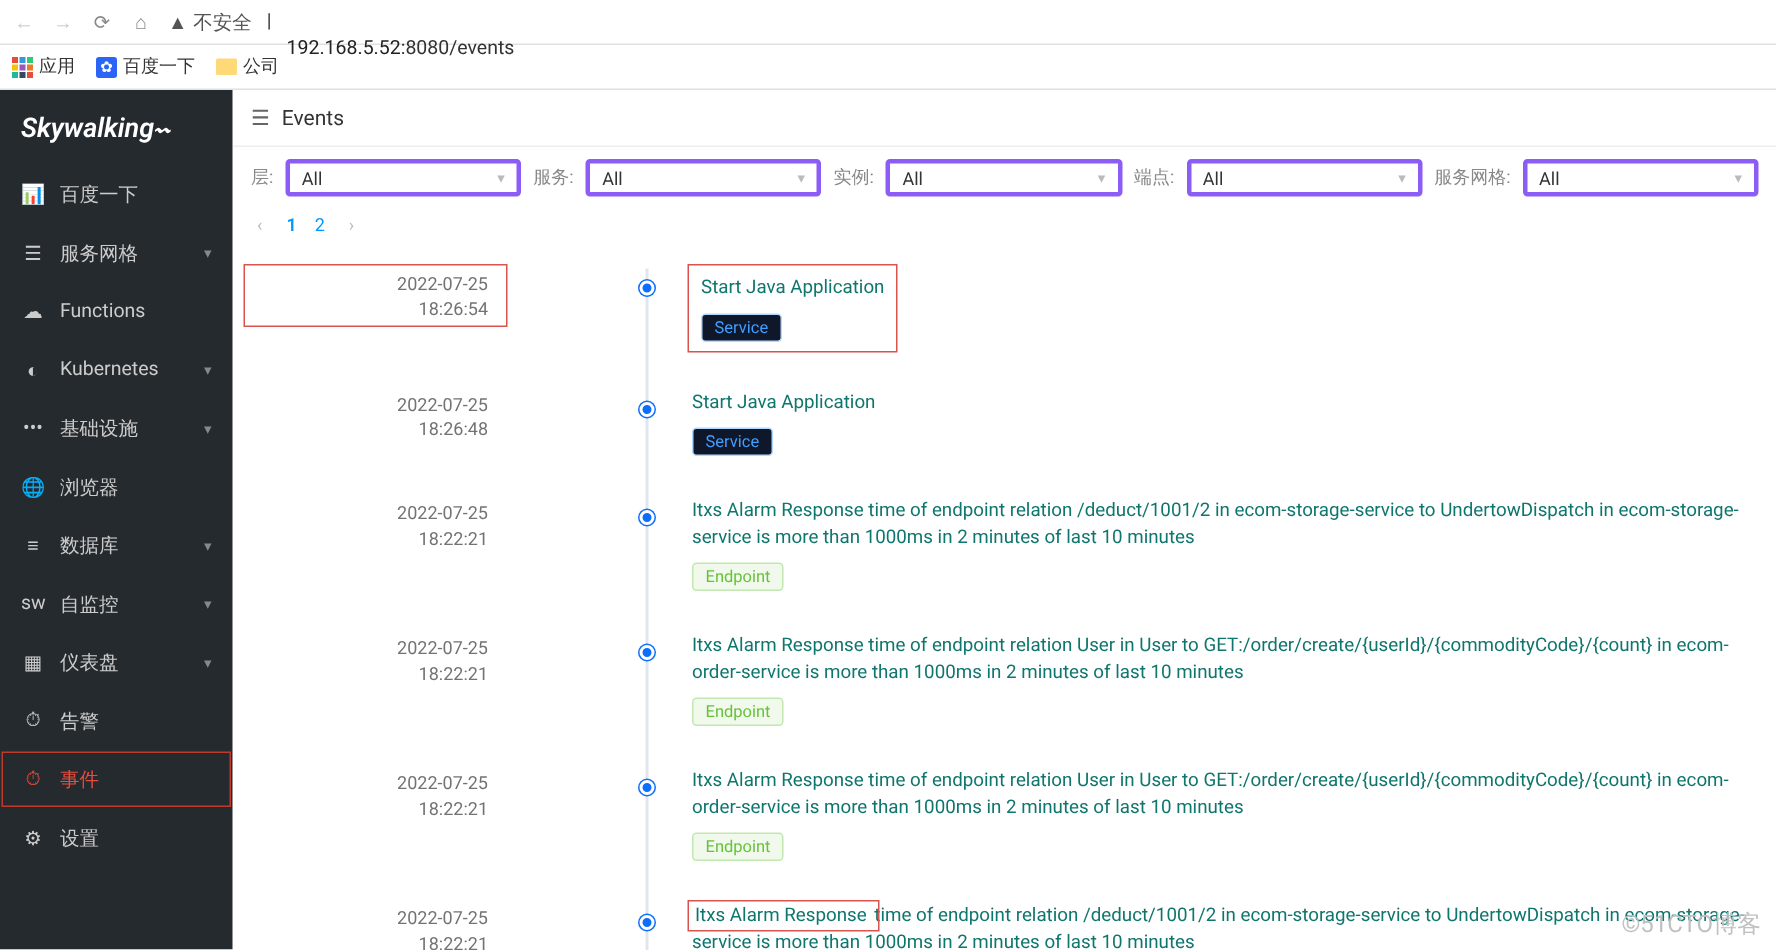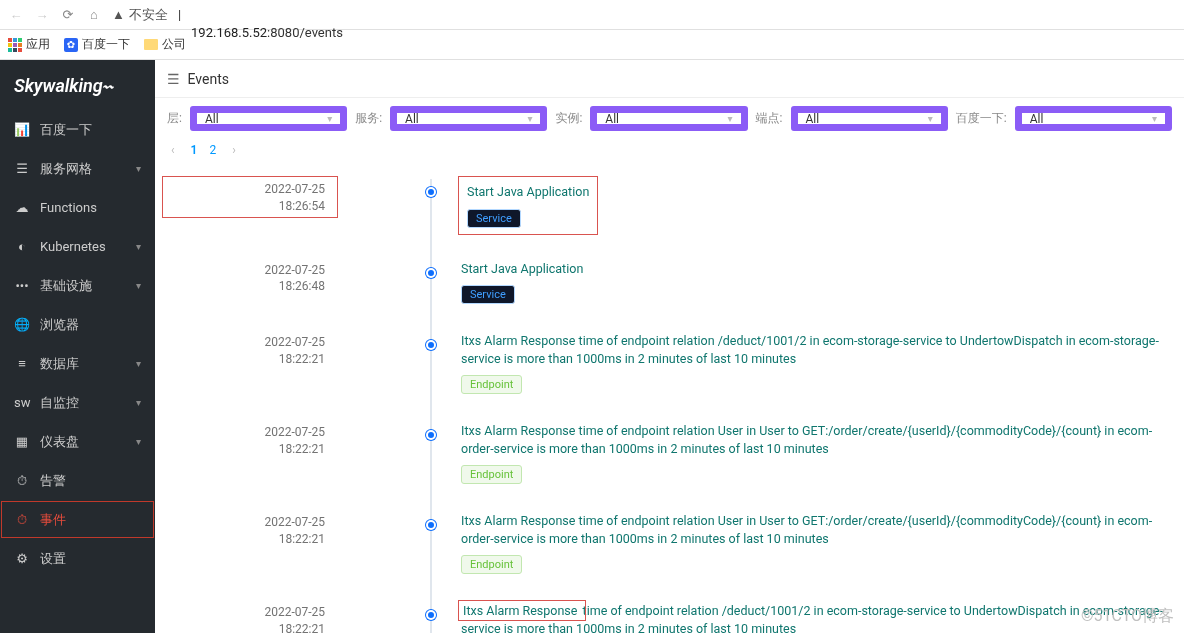--- a/index.html
+++ b/index.html
@@ -35,21 +35,21 @@
 .nav-label { flex:1; }
 .chev { font-size:10px; color:#888; }
 
 
 .main { flex:1; background:#fff; overflow-y:auto; }
 .hdr { height:38px; display:flex; align-items:center; padding:0 12px; gap:8px; font-size:14px; color:#333; border-bottom:1px solid #eee; }
 .burger { color:#666; }
 
 .filters { display:flex; gap:8px; padding:8px 12px; font-size:12px; color:#888; align-items:center; }
 .filter-lbl { color:#888; }
-.sel { flex:1; max-width:165px; height:25px; border:7px solid #8b5cf6; border-radius:3px; background:#fff; display:flex; align-items:center; padding:0 8px; color:#333; cursor:pointer; justify-content:space-between; }
+.sel { flex:1; max-width:165px; height:25px; border:3px solid #8b5cf6; border-radius:3px; background:#fff; display:flex; align-items:center; padding:0 8px; color:#333; cursor:pointer; justify-content:space-between; }
 .sel-arrow { color:#bbb; font-size:10px; }
 
 .pager { display:flex; gap:6px; padding:2px 12px 10px; font-size:12px; align-items:center; }
 .pg-btn { color:#bbb; cursor:pointer; padding:2px 4px; }
 .pg-num { color:#09f; cursor:pointer; padding:2px 6px; }
 .pg-num.cur { font-weight:600; }
 
 
 .timeline { position:relative; padding:10px 20px 20px 200px; }
 .timeline::before { content:""; position:absolute; left:275px; top:10px; bottom:0; width:2px; background:#e0e6ed; }
@@ -191,21 +191,21 @@
       <span class="filter-lbl">实例:</span>
       <div class="sel">
           <span>All</span>
           <span class="sel-arrow">▾</span>
         </div>
       <span class="filter-lbl">端点:</span>
       <div class="sel">
           <span>All</span>
           <span class="sel-arrow">▾</span>
         </div>
-      <span class="filter-lbl">百度一下:</span>
+      <span class="filter-lbl">服务网格:</span>
       <div class="sel">
           <span>All</span>
           <span class="sel-arrow">▾</span>
         </div>
     </div>
 
     <div class="pager">
       <span class="pg-btn">‹</span>
       <span id="pg-nums"><span class="pg-num cur">1</span><span class="pg-num">2</span></span>
       <span class="pg-btn">›</span>

